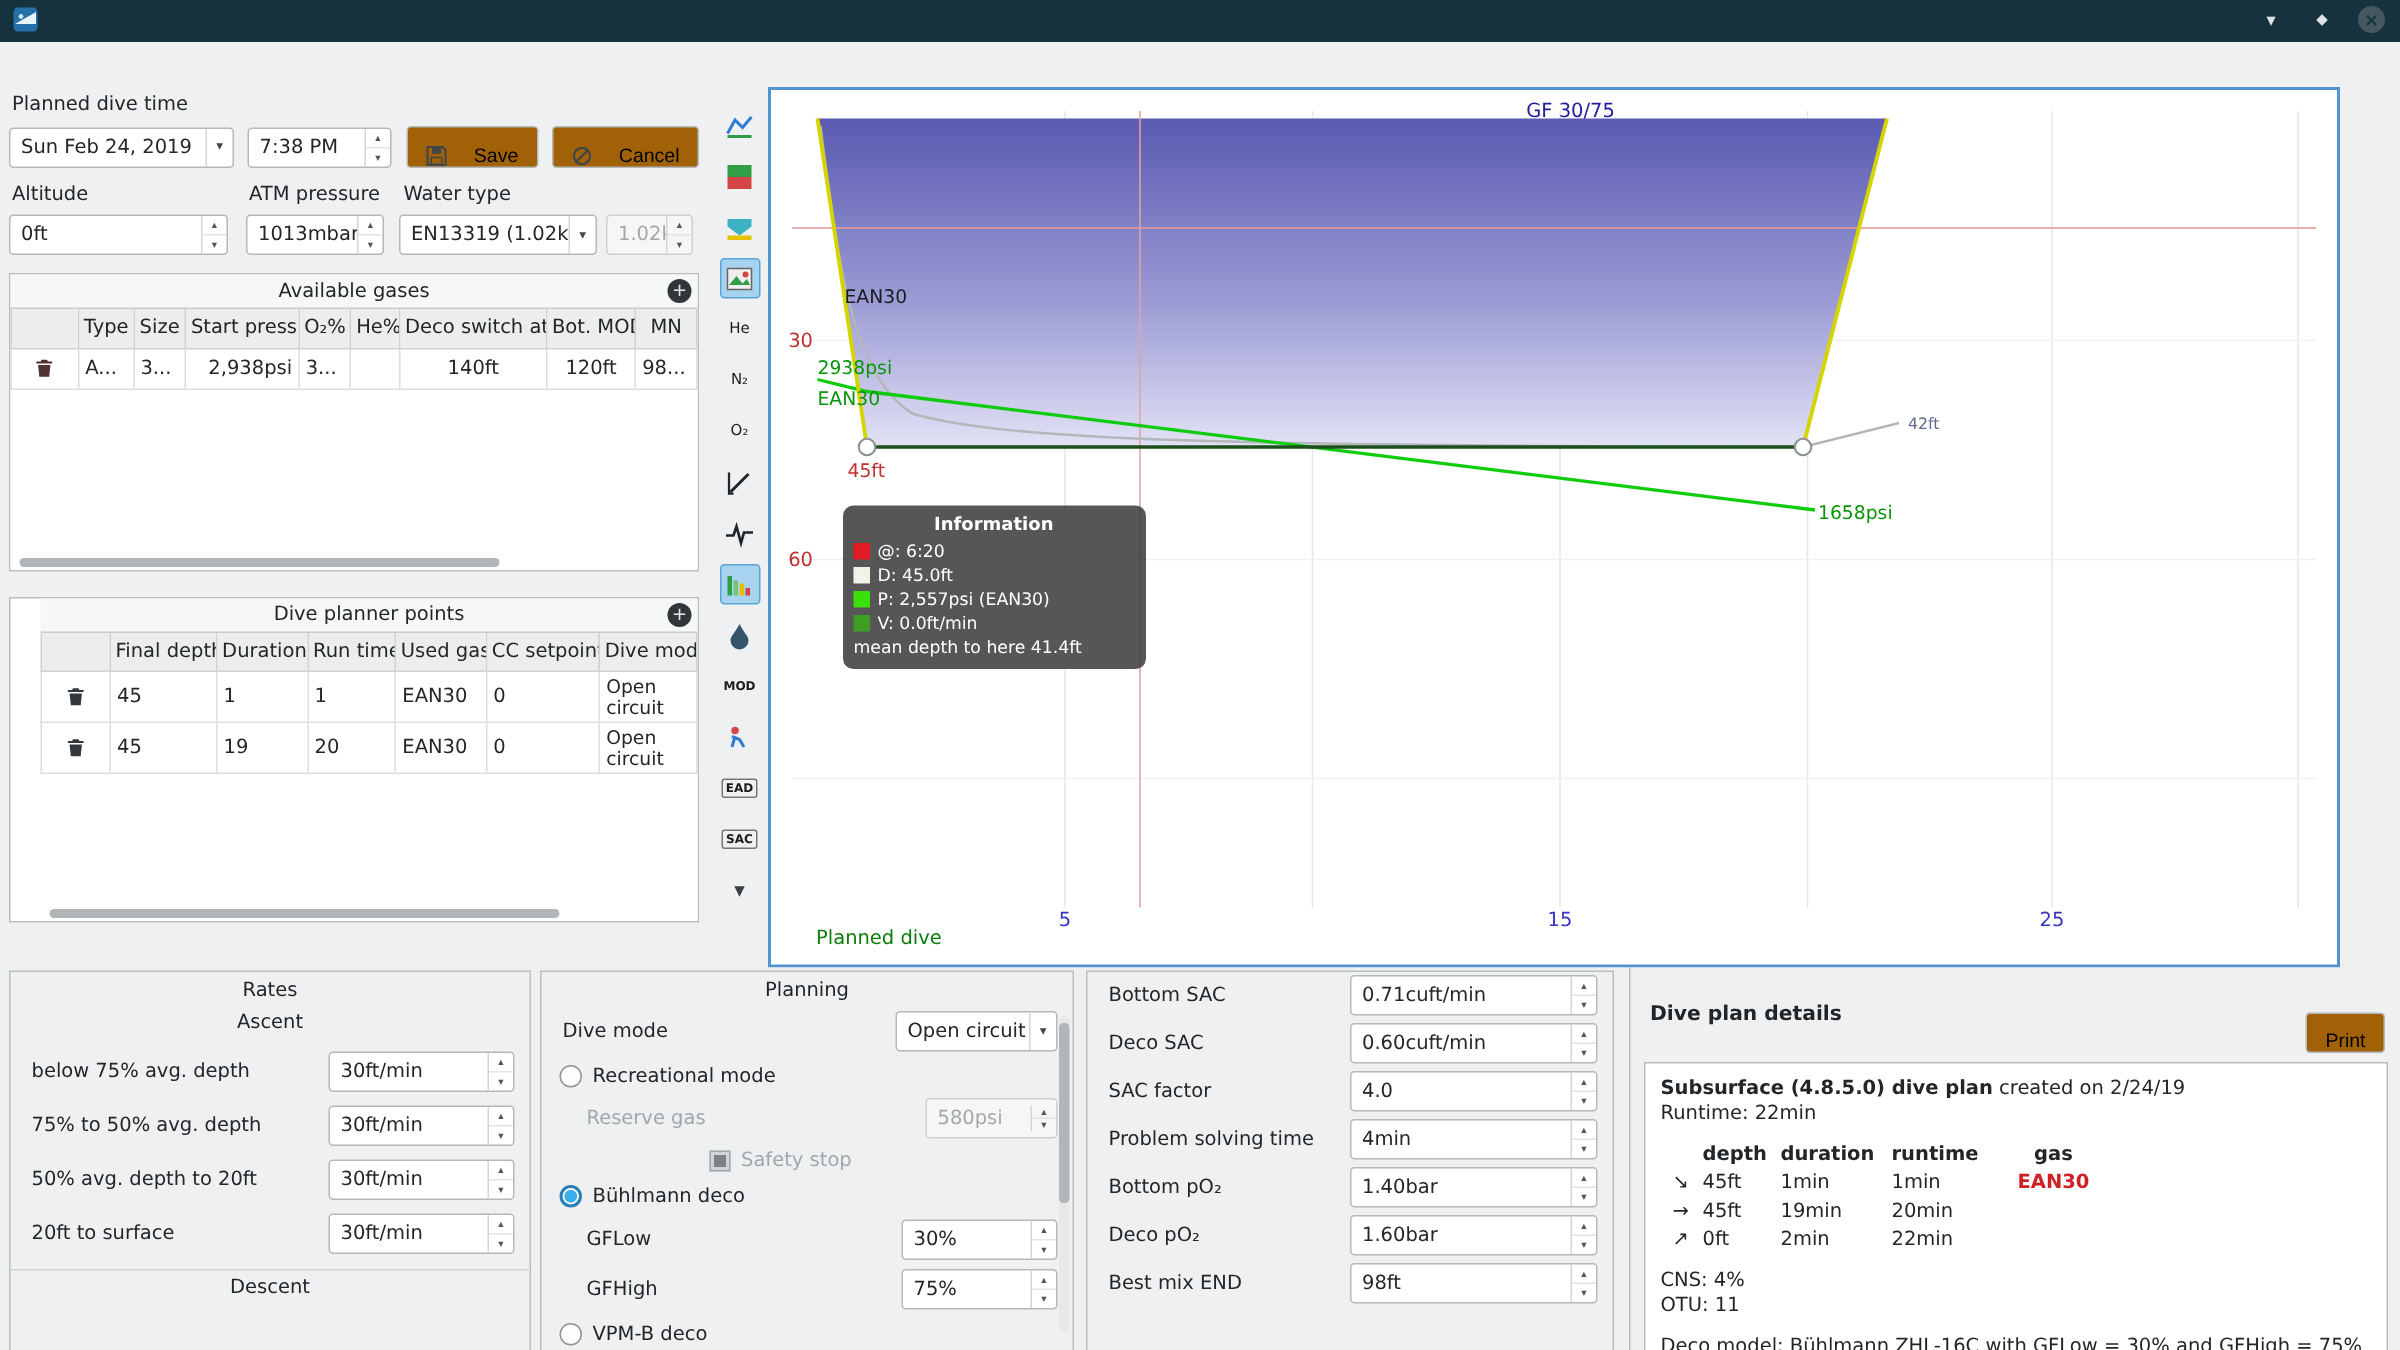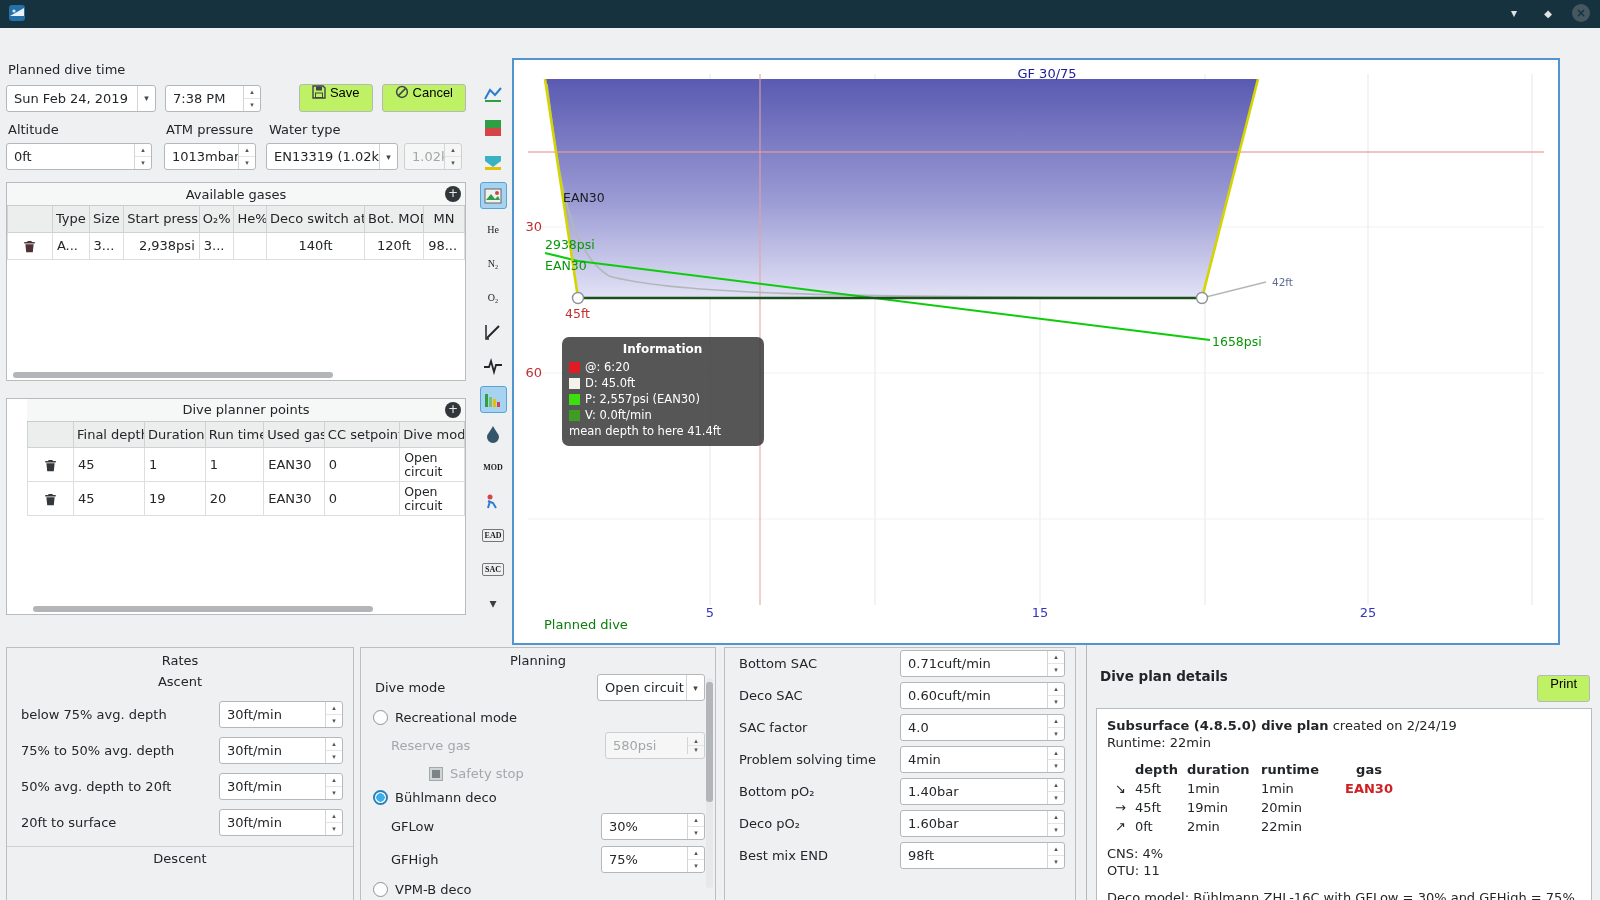--- a/index.html
+++ b/index.html
@@ -13,21 +13,21 @@
   .tb-left { position:absolute; left:8px; top:4px; display:flex; gap:6px; }
   .tb-right { position:absolute; right:10px; top:3px; display:flex; gap:14px; align-items:center; color:#dfe3e5; }
   .tb-btn { width:20px; height:20px; display:flex; align-items:center; justify-content:center; font-size:12px; cursor:default; }
   .tb-close { background:#45585f; border-radius:50%; width:18px; height:18px; color:#16323e; font-weight:bold; }
 
   
   .menubar { position:absolute; left:0; top:28px; width:1600px; height:28px; background:#eff0f1; display:flex; align-items:center; padding-left:8px; border-bottom:1px solid #e3e5e6; }
   .menu-item { padding:4px 11px; font-size:13px; }
 
   
-  .btn { display:inline-flex; align-items:flex-start; gap:4px; height:28px; padding:0 12px; background:#bef264; border:1px solid #b4b8ba; border-radius:3px; font-size:13px; }
+  .btn { display:inline-flex; align-items:flex-end; gap:18px; height:28px; padding:0 12px; background:#a16207; border:1px solid #b4b8ba; border-radius:3px; font-size:13px; }
   .combo, .spin { display:flex; align-items:stretch; background:#fff; border:1px solid #b4b8ba; border-radius:3px; height:27px; overflow:hidden; }
   .combo .val, .spin .val { flex:1; display:flex; align-items:center; padding:0 7px; white-space:nowrap; overflow:hidden; font-size:13px; }
   .combo .arrow { width:18px; display:flex; align-items:center; justify-content:center; border-left:1px solid #d3d6d7; color:#444; font-size:9px; }
   .spin .arrows { width:17px; display:flex; flex-direction:column; border-left:1px solid #d3d6d7; }
   .spin .arrows div { flex:1; display:flex; align-items:center; justify-content:center; font-size:7px; color:#555; }
   .spin .arrows div:first-child { border-bottom:1px solid #e2e4e5; }
   .disabled .val { color:#a2a7aa; }
   .disabled { background:#f6f6f6; border-color:#cdd0d1; }
   .radio { width:15px; height:15px; border-radius:50%; border:1px solid #8e9496; background:#fdfdfd; display:inline-block; flex:none; }
   .radio.checked { border:2px solid #2980b9; background:radial-gradient(circle, #3daee9 0 4px, #fff 4.5px); }
@@ -49,21 +49,21 @@
   .add-btn { position:absolute; right:4px; top:3px; width:16px; height:16px; border-radius:50%; background:#30363a; color:#e8eaeb; font-size:12px; line-height:15px; text-align:center; }
   table.qtable { border-collapse:collapse; table-layout:fixed; width:100%; background:#fff; }
   table.qtable th { background:#eceded; border:1px solid #cfd2d3; border-top:none; font-weight:normal; font-size:13px; height:26px; overflow:hidden; white-space:nowrap; padding:0 3px; }
   table.qtable td { border:1px solid #dcdedf; font-size:13px; padding:2px 4px; overflow:hidden; white-space:nowrap; height:27px; }
   td.cell-icon, th.cell-icon { text-align:center; }
   .tbl-filler { background:#fff; }
   .hscroll { height:10px; background:#fff; position:relative; }
   .hscroll .thumb { position:absolute; left:6px; top:2px; height:6px; border-radius:3px; background:#b2b6b8; }
 
   
-  .ptoolbar { position:absolute; left:474px; top:80px; width:38px; display:flex; flex-direction:column; align-items:center; gap:7px;font-family:Liberation Serif, serif; }
+  .ptoolbar { position:absolute; left:474px; top:70px; width:38px; display:flex; flex-direction:column; align-items:center; gap:7px; }
   .tool { width:27px; height:27px; border-radius:3px; display:flex; align-items:center; justify-content:center; font-size:10px; }
   .tool.sel { background:#a8d3f0; border:1px solid #59a4d4; }
   .tool .txt { font-size:10px; color:#1a1c1d; }
 
   
   .chart { position:absolute; left:512px; top:58px; width:1048px; height:587px; background:#fff; border:2px solid #5294cf; }
   .chart svg { display:block; }
   .tooltip { position:absolute; left:48px; top:277px; width:202px; background:rgba(58,58,58,0.86); border-radius:7px; padding:5px 8px 7px 7px; color:#fff; }
   .tooltip .tt-title { text-align:center; font-weight:bold; font-size:12px; margin-bottom:3px; }
   .tt-row { display:flex; align-items:center; gap:5px; font-size:11.5px; line-height:16px; }
@@ -81,21 +81,21 @@
 
   .opt-row { display:flex; align-items:center; margin:5px 10px 0 14px; }
   .opt-row .lbl { flex:1; }
   .opt-row .spin { width:124px; flex:none; }
   .p-gas .opt-row .spin { width:165px; }
   .subhead { text-align:center; font-size:13px; margin-top:2px; }
   .subhead.lined { border-top:1px solid #cfd2d3; margin-top:10px; padding-top:4px; }
 
   .radio-row { display:flex; align-items:center; gap:7px; margin:9px 10px 0 12px; }
   .indent1 { margin-left:30px; }
-  .indent2 { margin-left:68px; }
+  .indent2 { margin-left:112px; }
   .vscroll { position:absolute; right:2px; top:30px; width:7px; height:210px; background:#e6e8e9; border-radius:3px; }
   .vscroll .thumb { position:absolute; left:0; top:4px; width:7px; height:120px; border-radius:3px; background:#b2b6b8; }
 
   .details-header { display:flex; align-items:center; justify-content:space-between; padding:2px 4px 6px 6px; }
   .details-header .dt { font-weight:bold; font-size:13.5px; }
   .details-body { background:#fff; border:1px solid #b9bcbd; margin:0 2px; padding:8px 10px; height:218px; font-size:13px; line-height:17px; }
   .plan-table { display:grid; grid-template-columns:20px 52px 74px 76px 64px; margin:10px 0 10px 8px; row-gap:2px; }
   .plan-table .hd { font-weight:bold; }
   .gas-red { color:#d02023; font-weight:bold; }
 
@@ -509,21 +509,21 @@
           <span class="val">Open circuit</span>
           <span class="arrow">▾</span>
         </div>
       </div>
       <div class="radio-row">
         <span class="radio"></span>
         <span class="lbl">Recreational mode</span>
       </div>
       <div class="opt-row indent1" style="margin-top:7px;">
         <span class="lbl dim">Reserve gas</span>
-        <div class="spin disabled" style="width:100px;align-items:center;">
+        <div class="spin disabled" style="width:88px;align-items:center;">
             <span class="val">580psi</span>
             <span class="arrows">
               <div>▴</div>
               <div>▾</div>
             </span>
           </div>
       </div>
       <div class="radio-row indent2" style="margin-top:7px;">
         <span class="checkbox">
             <span class="inner"></span>

